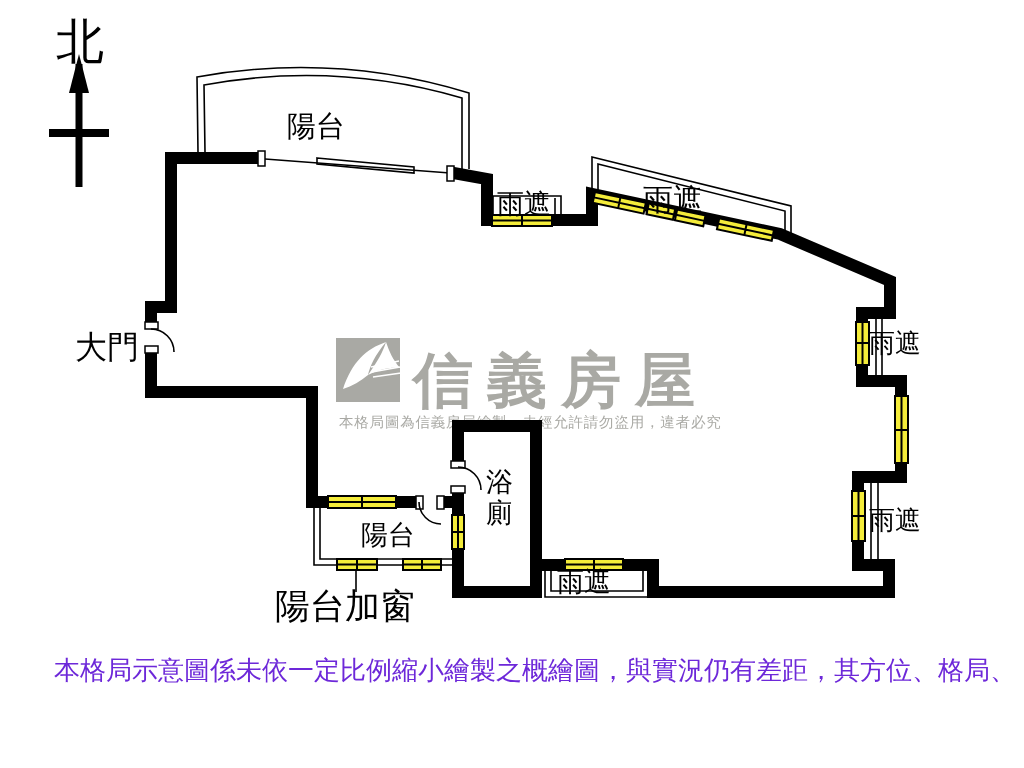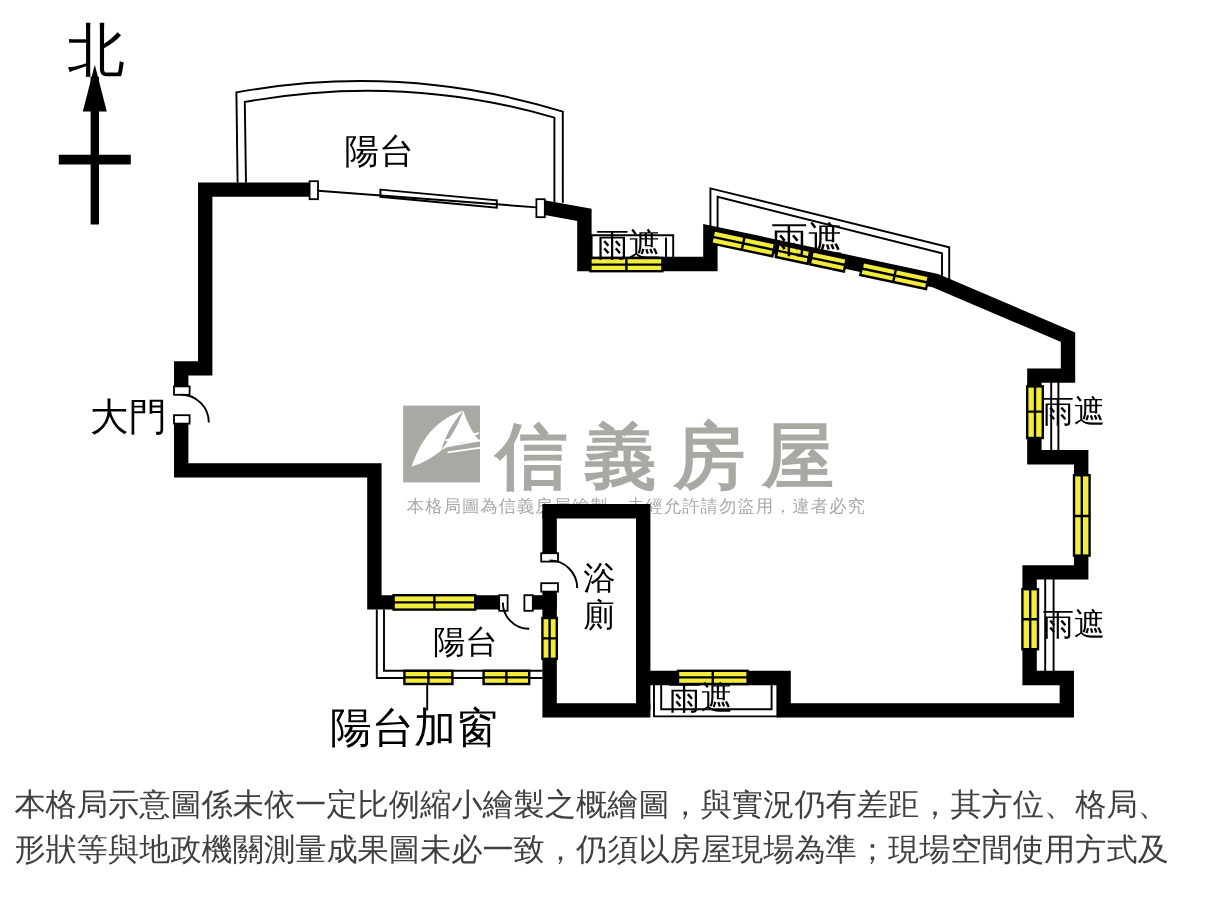--- a/index.html
+++ b/index.html
@@ -8,21 +8,21 @@
   .plan-svg{position:absolute;left:0;top:0;}
   .plan-label{font-family:"Liberation Serif","DejaVu Serif",serif;fill:#000;}
   .wm-text{font-family:"Liberation Serif","DejaVu Serif",serif;font-weight:bold;fill:#a9a9a4;}
   .wm-notice{font-family:"Liberation Serif","DejaVu Serif",serif;fill:#a9a9a4;}
   .wall{stroke:#000;stroke-width:12;fill:none;stroke-linecap:butt;stroke-linejoin:miter;}
   .thin{stroke:#000;stroke-width:1.6;fill:none;}
   .win{fill:#f4ec3a;stroke:#000;stroke-width:2;}
   .windiv{stroke:#000;stroke-width:2;}
   .cap{fill:#ffffff;stroke:#000;stroke-width:1.5;}
   .disclaimer{position:absolute;left:12px;top:652px;width:1004px;
-              font-size:26px;line-height:38px;letter-spacing:0px;color:#404040;}
+              font-size:26px;line-height:38px;letter-spacing:0px;color:#6d28d9;text-align:right;}
   .disclaimer div{white-space:nowrap;}
 </style>
 </head>
 <body>
 
 <div class="page">
 
   <svg class="plan-svg" width="1024" height="650" viewBox="0 0 1024 650">
 
     <g>
@@ -139,16 +139,15 @@
       <text class="plan-label" x="75" y="358" font-size="32">大門</text>
       <text class="plan-label" x="486" y="491" font-size="27">浴</text>
       <text class="plan-label" x="486" y="522" font-size="27">廁</text>
       <text class="plan-label" x="361" y="544" font-size="27">陽台</text>
       <text class="plan-label" x="275" y="618" font-size="35">陽台加窗</text>
     </g>
   </svg>
 
   <div class="disclaimer">
     <div>本格局示意圖係未依一定比例縮小繪製之概繪圖，與實況仍有差距，其方位、格局、</div>
-    <div>形狀等與地政機關測量成果圖未必一致，仍須以房屋現場為準；現場空間使用方式及</div>
   </div>
 
 </div>
 
 </body></html>

